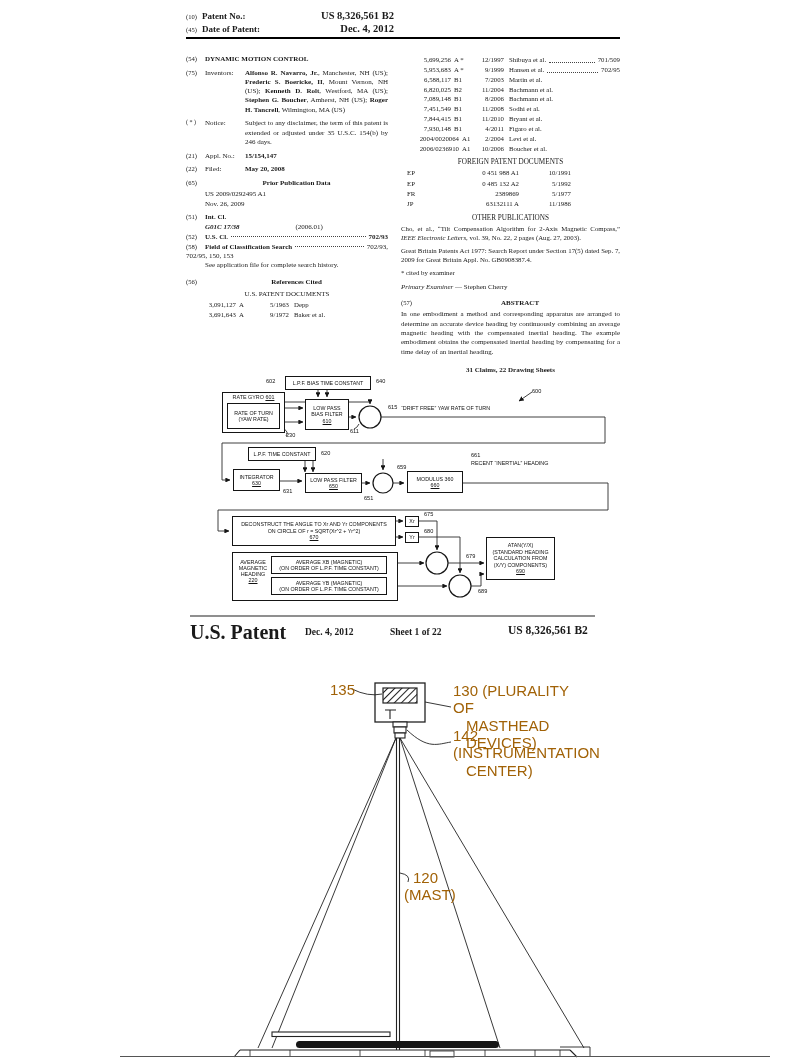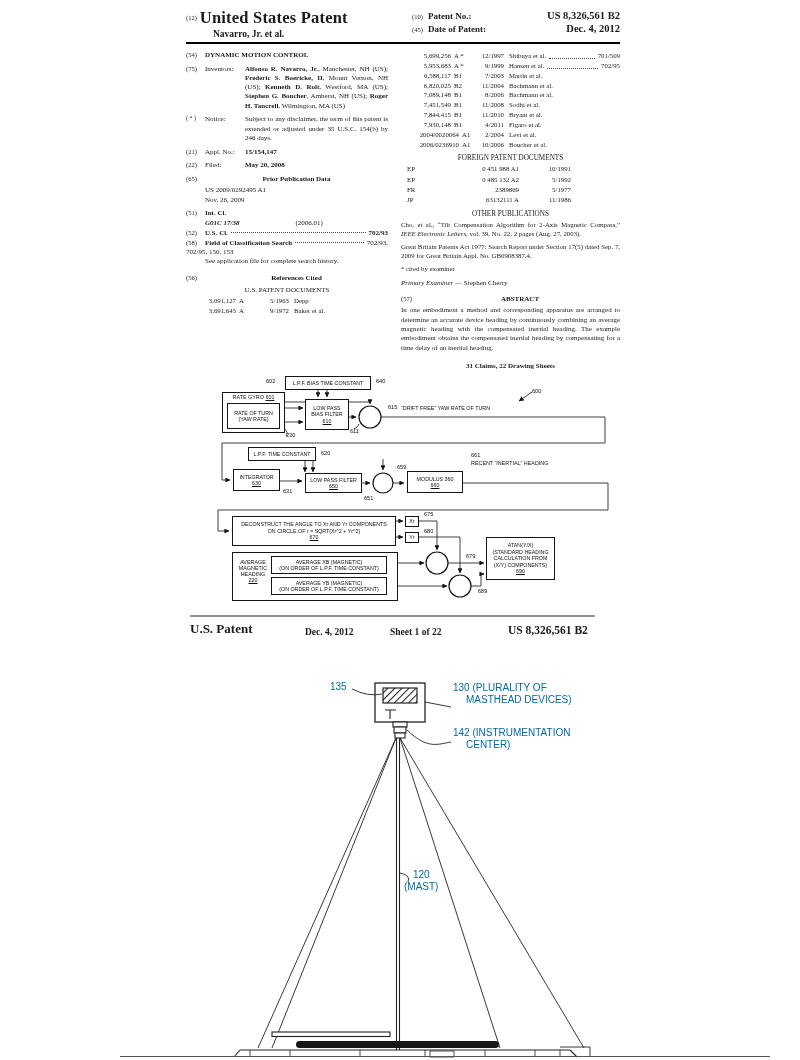--- a/index.html
+++ b/index.html
@@ -11,21 +11,21 @@
   .hdr{display:flex;justify-content:space-between;}
   .hnum{font-size:6.5px;padding-top:6px;padding-right:3px;}
   .htitle{font-size:16.5px;font-weight:bold;letter-spacing:.2px;}
   .hauthors{font-size:9.5px;font-weight:bold;margin-left:27px;margin-top:1px;}
   .hr-right{width:208px;font-size:9px;}
   .hrow{display:flex;align-items:baseline;margin-top:2px;}
   .hrow .hnum2{font-size:6.5px;width:16px;}
   .hrow .hlab{font-weight:bold;font-size:9px;}
   .hrow .hval{flex:1;text-align:right;font-weight:bold;font-size:10.5px;}
   .blackrule{border-bottom:2.3px solid #000;margin-top:3px;}
-  .cols{display:flex;gap:13px;margin-top:7px;}
+  .cols{display:flex;gap:13px;margin-top:16px;}
   .colL{width:202px;}
   .colR{width:219px;}
   .fld{display:flex;margin-bottom:4.5px;font-size:7px;line-height:1.32;}
   .fnum{width:19px;flex:none;font-size:6.6px;}
   .flab{width:40px;flex:none;}
   .fcont{flex:1;text-align:justify;}
   .b{font-weight:bold;}
   .i{font-style:italic;}
   .ctr{text-align:center;}
   .un{text-decoration:underline;}
@@ -47,42 +47,35 @@
         font-family:"Liberation Sans",sans-serif;font-size:5.3px;line-height:1.22;
         text-align:center;display:flex;flex-direction:column;justify-content:center;
         padding:1px;box-sizing:border-box;color:#111;}
   .dbox span{display:block;}
   .dref{position:absolute;font-family:"Liberation Sans",sans-serif;font-size:5.6px;color:#111;}
   .dtxt{position:absolute;font-family:"Liberation Sans",sans-serif;font-size:5.4px;color:#111;white-space:nowrap;}
   .outerbox{border:1.6px solid #151515;background:#fff;position:absolute;box-sizing:border-box;}
   .gtitle{font-family:"Liberation Sans",sans-serif;font-size:5.4px;text-align:center;padding-top:1px;}
   
   .divider{background:#8f8f8f;height:1.5px;}
-  .shp{font-weight:bold;font-size:13px;}
+  .shp{font-weight:bold;font-size:20px;}
   .shm{font-weight:bold;font-size:9.5px;}
   .shn{font-weight:bold;font-size:11.5px;}
   
-  .figlab{position:absolute;font-family:"Liberation Sans",sans-serif;font-size:10px;color:#0369a1;line-height:1.15;}
+  .figlab{position:absolute;font-family:"Liberation Sans",sans-serif;font-size:15px;color:#a16207;line-height:1.15;}
   .figlab span{display:block;}
   svg{position:absolute;overflow:visible;}
 </style>
 </head>
 <body>
 
 <div id="canvas">
 
   <div id="page1" class="abs">
     <div class="hdr">
-      <div>
-        <div style="display:flex;">
-          <span class="hnum">(12)</span>
-          <span class="htitle">United States Patent</span>
-        </div>
-        <div class="hauthors">Navarro, Jr. et al.</div>
-      </div>
       <div class="hr-right">
         <div class="hrow">
           <span class="hnum2">(10)</span>
           <span class="hlab">Patent No.:</span>
           <span class="hval">US 8,326,561 B2</span>
         </div>
         <div class="hrow">
           <span class="hnum2">(45)</span>
           <span class="hlab">Date of Patent:</span>
           <span class="hval">Dec. 4, 2012</span>

